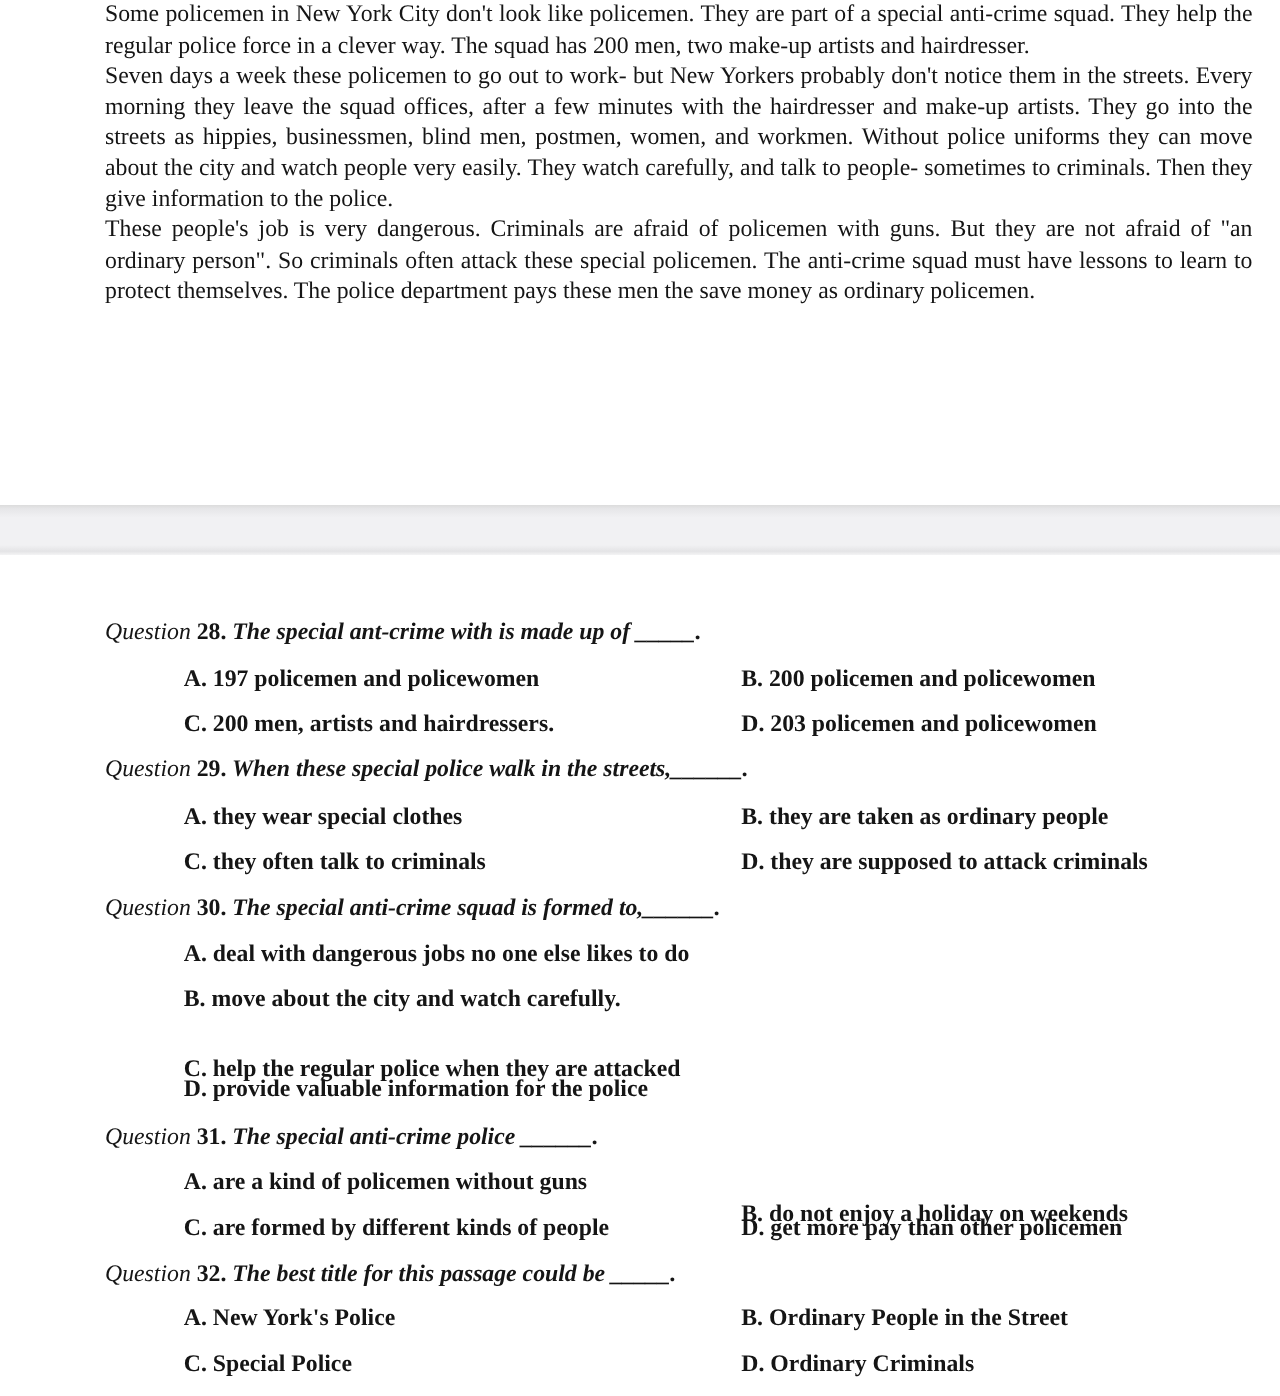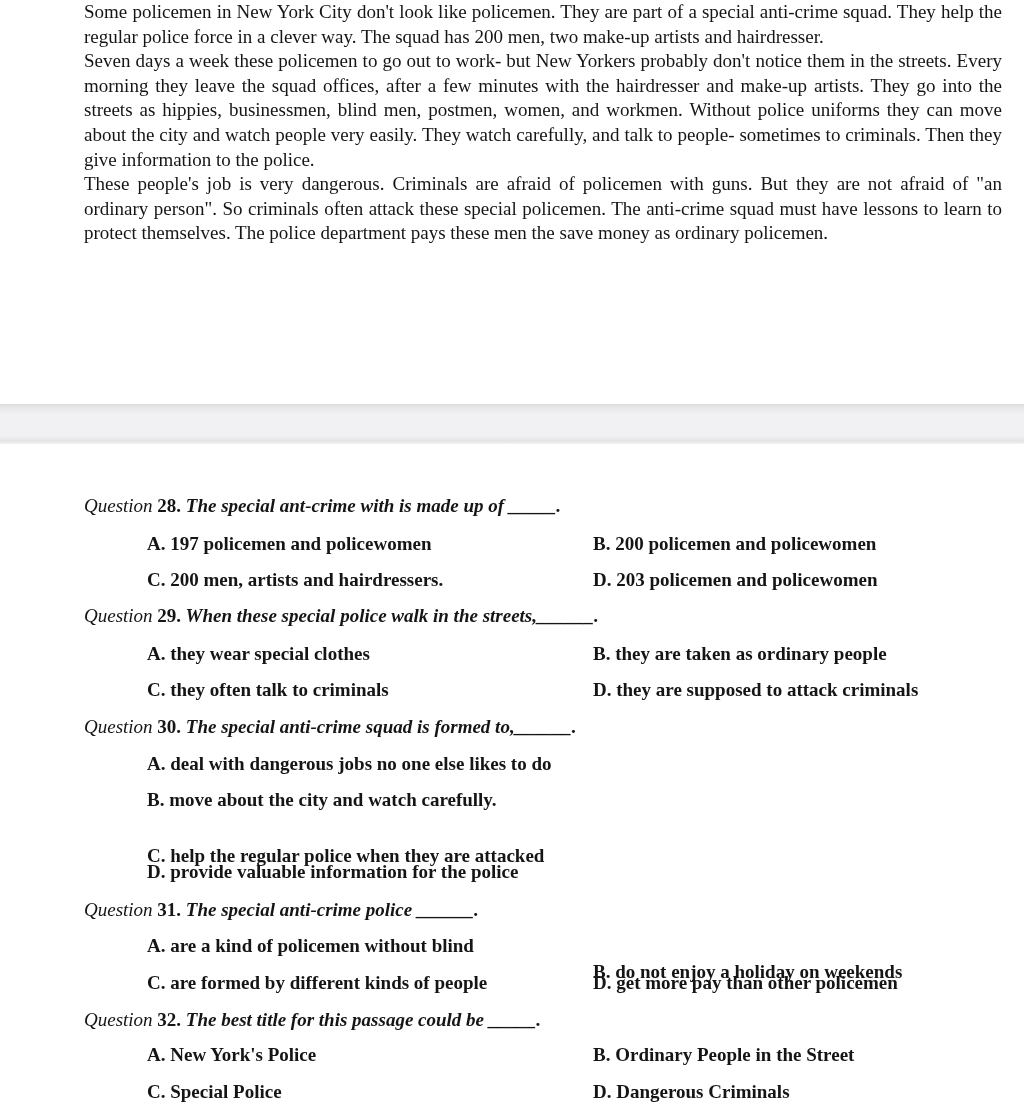--- a/index.html
+++ b/index.html
@@ -61,24 +61,24 @@
   <span class="q-label">Question </span><span class="q-num">30.</span><span class="q-stem"> The special anti-crime squad is formed to,______.</span>
 </div>
 <div class="option col-a" style="top:752px;">A. deal with dangerous jobs no one else likes to do</div>
 <div class="option col-a" style="top:788px;">B. move about the city and watch carefully.</div>
 <div class="option col-a" style="top:824px;margin-top:20px;">C. help the regular police when they are attacked</div>
 <div class="option col-a" style="top:860px;">D. provide valuable information for the police</div>
 
 <div class="question" style="top:898px;">
   <span class="q-label">Question </span><span class="q-num">31.</span><span class="q-stem"> The special anti-crime police ______.</span>
 </div>
-<div class="option col-a" style="top:934px;">A. are a kind of policemen without blind</div>
+<div class="option col-a" style="top:934px;">A. are a kind of policemen without guns</div>
 <div class="option col-b" style="top:960px;">B. do not enjoy a holiday on weekends</div>
 <div class="option col-a" style="top:971px;">C. are formed by different kinds of people</div>
 <div class="option col-b" style="top:971px;">D. get more pay than other policemen</div>
 
 <div class="question" style="top:1008px;">
   <span class="q-label">Question </span><span class="q-num">32.</span><span class="q-stem"> The best title for this passage could be _____.</span>
 </div>
 <div class="option col-a" style="top:1043px;">A. New York's Police</div>
 <div class="option col-b" style="top:1043px;text-align:center;">B. Ordinary People in the Street</div>
 <div class="option col-a" style="top:1080px;">C. Special Police</div>
-<div class="option col-b" style="top:1080px;">D. Dangerous Criminals</div>
+<div class="option col-b" style="top:1080px;">D. Ordinary Criminals</div>
 
 </body></html>

